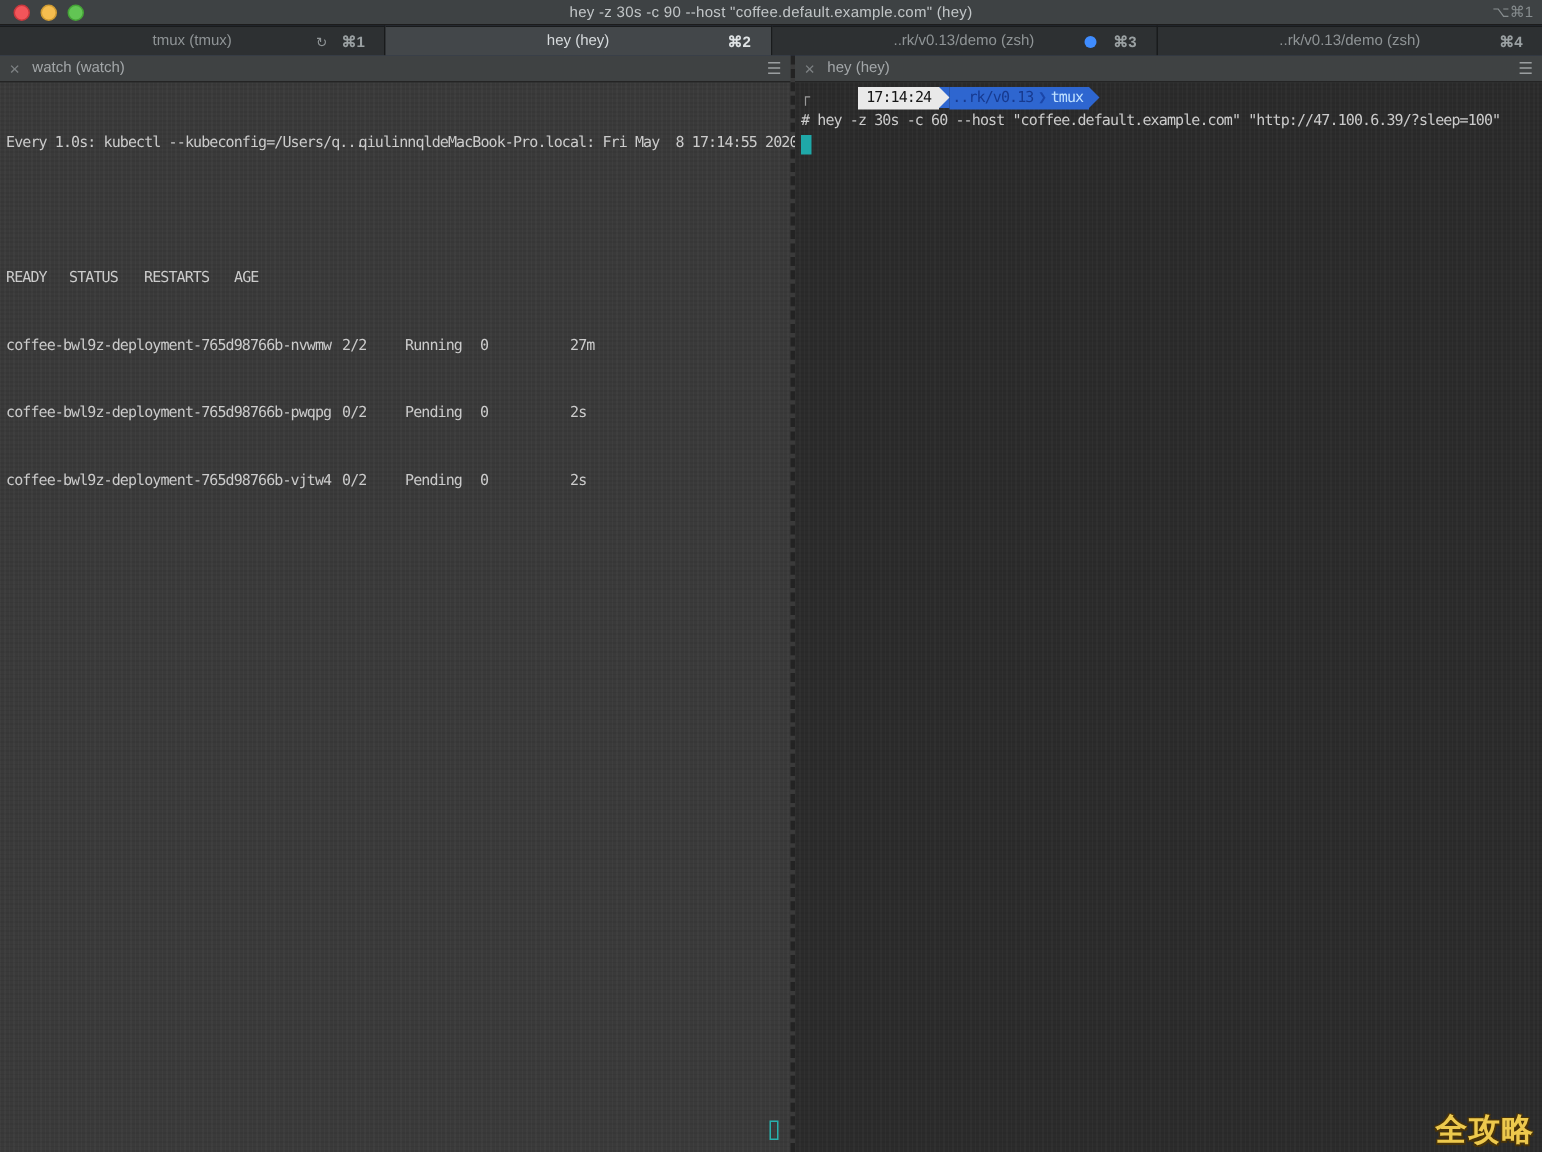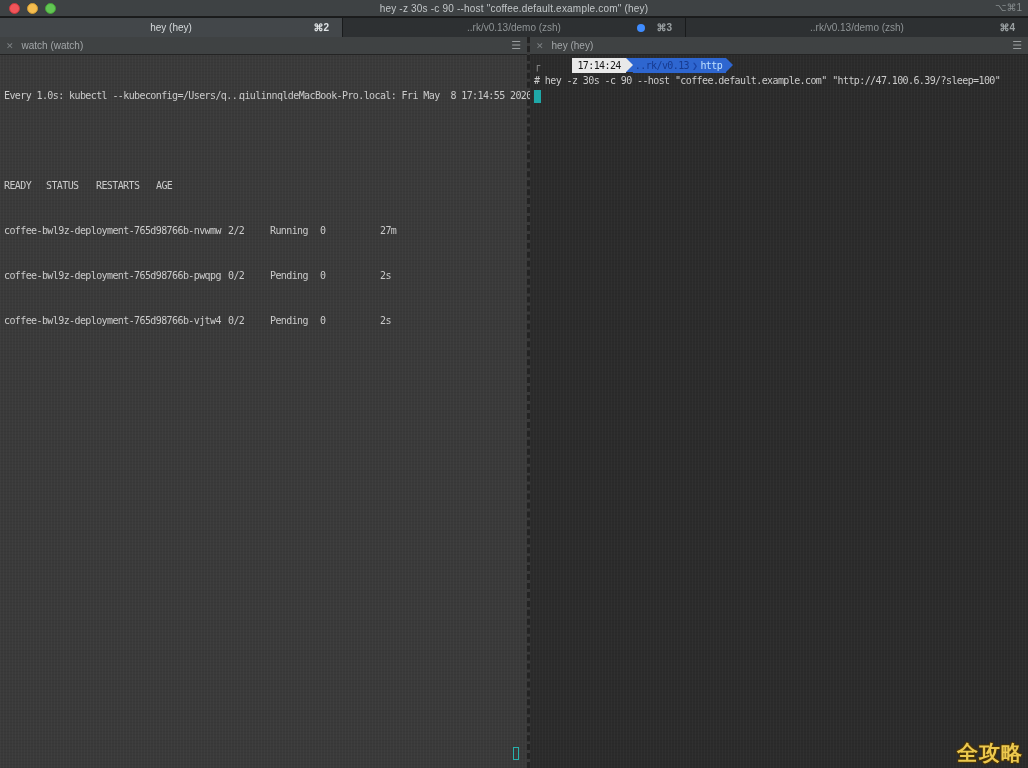--- a/index.html
+++ b/index.html
@@ -105,20 +105,25 @@
     <div class="traffic">
       <span class="light red"></span>
       <span class="light yellow"></span>
       <span class="light green"></span>
     </div>
     <span class="title">hey -z 30s -c 90 --host "coffee.default.example.com" (hey)</span>
     <span class="right-shortcut">⌥⌘1</span>
   </div>
 
   <div class="tabbar">
+    <div class="tab">
+      <span class="tab-label">tmux (tmux)</span>
+      <span class="tab-icon">↻</span>
+      <span class="tab-shortcut">⌘1</span>
+    </div>
     <div class="tab active">
       <span class="tab-label">hey (hey)</span>
       <span class="tab-shortcut">⌘2</span>
     </div>
     <div class="tab">
       <span class="tab-label">..rk/v0.13/demo (zsh)</span>
       <span class="dot-icon"></span>
       <span class="tab-shortcut">⌘3</span>
     </div>
     <div class="tab">
@@ -176,23 +181,23 @@
       <div class="pane-titlebar">
         <span class="pane-close">✕</span>
         <span class="pane-title">hey (hey)</span>
         <span class="pane-menu">☰</span>
       </div>
       <div class="pane-content">
         <div class="prompt-line">
           <span class="prompt-corner">┌</span>
           <span class="seg-time">17:14:24</span>
           <span class="tri tri-time"></span>
-          <span class="seg-path"><span>..rk/v0.13</span><span class="path-sep">❯</span><span class="path-cur">http</span></span>
+          <span class="seg-path"><span>..rk/v0.13</span><span class="path-sep">❯</span><span class="path-cur">tmux</span></span>
           <span class="tri tri-path"></span>
         </div>
-        <div class="term cmd-line" style="padding:0;"># hey -z 30s -c 90 --host "coffee.default.example.com" "http://47.100.6.39/?sleep=100"</div>
+        <div class="term cmd-line" style="padding:0;"># hey -z 30s -c 60 --host "coffee.default.example.com" "http://47.100.6.39/?sleep=100"</div>
         <div class="cursor-solid"></div>
       </div>
     </div>
   </div>
 
   <div class="watermark">全攻略</div>
 </div>
 
 </body></html>

